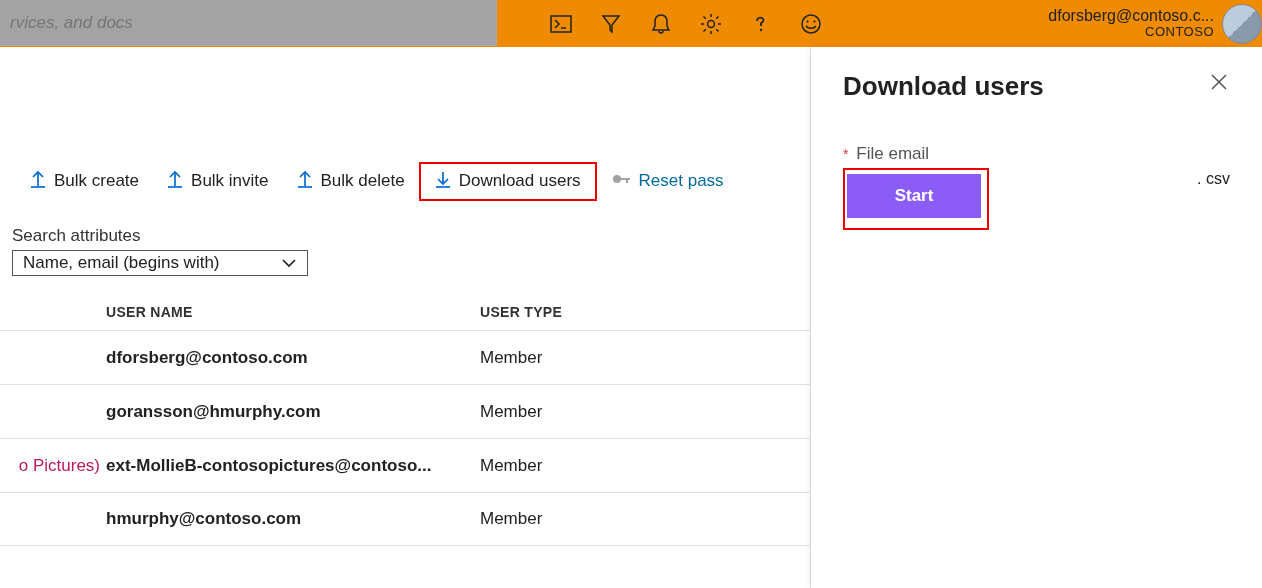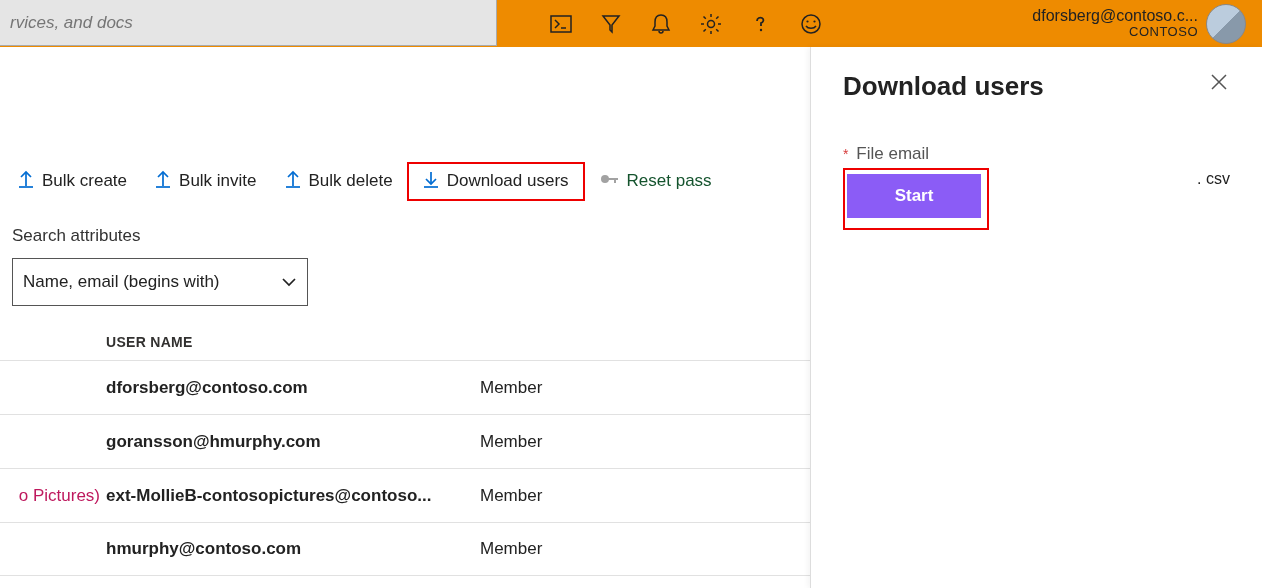--- a/index.html
+++ b/index.html
@@ -2,65 +2,65 @@
 <html><head>
 <meta charset="utf-8">
 <style>
   * { box-sizing: border-box; }
   html, body { margin: 0; padding: 0; font-family: "Segoe UI", Arial, sans-serif; font-size: 14px; color: #323130; background: #fff; }
   .root { width: 1262px; height: 588px; position: relative; overflow: hidden; }
 
   
   .topbar { height: 47px; background: #ee8b00; display: flex; align-items: stretch; }
   .search-box {
-    flex: 0 0 498px; height: 47px; background: #e5e5e5; border: 1px solid #aaa;
+    flex: 0 0 498px; height: 47px; background: #a3a3a3; border: 1px solid #aaa;
     display: flex; align-items: center; padding: 0 8px; margin-left: -1px; margin-top: -1px;
   }
   .search-box input {
     border: none; outline: none; width: 100%; font-size: 17px; font-style: italic; color: #444;
     background: transparent;
   }
   .topbar-spacer { width: 39px; }
   .topbar-icons { display: flex; align-items: center; }
   .topbar-icon {
     width: 50px; height: 47px; display: flex; align-items: center; justify-content: center;
     cursor: pointer;
   }
   .topbar-icon svg { stroke: #222; fill: none; }
-  .topbar-user { margin-left: auto; display: flex; align-items: center; padding-right: 16px; }
+  .topbar-user { margin-left: auto; display: flex; align-items: center; padding-right: 0; }
   .topbar-user-text { text-align: right; line-height: 1.15; margin-right: 8px; color: #222; }
   .topbar-user-email { font-size: 16px; }
   .topbar-user-tenant { font-size: 13px; letter-spacing: 0.5px; }
   .avatar {
     width: 40px; height: 40px; border-radius: 50%;
     background: linear-gradient(135deg,#bcd 0 50%,#89a 50% 100%);
     border: 1px solid #888;
   }
 
   
   .main { position: absolute; top: 47px; left: 0; right: 0; bottom: 0; display: flex; }
   .content { flex: 1 1 auto; padding-top: 113px; position: relative; min-width: 0; }
 
   
-  .toolbar { display: flex; align-items: center; gap: 0; padding-left: 4px; height: 42px; }
+  .toolbar { display: flex; align-items: center; gap: 0; padding-left: 16px; height: 42px; }
   .toolbar-btn {
     display: flex; align-items: center; gap: 8px; padding: 6px 14px;
     font-size: 17px; color: #222; cursor: pointer; white-space: nowrap;
   }
   .toolbar-btn svg { stroke: #016cd2; fill: none; }
-  .toolbar-btn.disabled { color: #14532d; text-align: right; }
+  .toolbar-btn.disabled { color: #0369a1; text-align: right; }
   .toolbar-btn.disabled svg { stroke: #a2a2a2; fill: #a2a2a2; }
   .highlight-red { border: 2px solid #e00; }
 
   
   .filters { display: flex; gap: 30px; padding: 24px 0 0 12px; }
   .filter-group { display: flex; flex-direction: column; }
-  .filter-label { font-size: 17px; color: #333; margin-bottom: 12px; }
+  .filter-label { font-size: 17px; color: #333; margin-bottom: 4px; }
   .select {
-    border: 1px solid #555; height: 48px; padding: 0 10px;
+    border: 1px solid #555; height: 26px; padding: 0 10px;
     display: flex; align-items: center; justify-content: space-between; gap: 16px;
     font-size: 17px; color: #222; cursor: pointer;
   }
   .select-wide { width: 296px; }
   .select-wide2 { width: 302px; }
   .chev svg { stroke: #222; fill: none; }
 
   
   .table-wrap { margin-top: 18px; }
   .thead { display: flex; padding: 10px 0 10px 106px; font-size: 14px; font-weight: 700; letter-spacing: 0.3px; }
@@ -225,20 +225,21 @@
                   <path d="M2 2 L8 8 L14 2" stroke-width="1.7"></path>
                 </svg>
             </span>
           </div>
         </div>
       </div>
 
       <div class="table-wrap">
         <div class="thead">
           <div class="th-name">USER NAME</div>
+          <div class="th-type">USER TYPE</div>
         </div>
         <div id="rows">
             <div class="trow">
               <div class="cell-prefix"></div>
               <div class="cell-name">dforsberg@contoso.com</div>
               <div class="cell-gap"></div>
               <div class="cell-type">Member</div>
             </div>
             <div class="trow">
               <div class="cell-prefix"></div>

